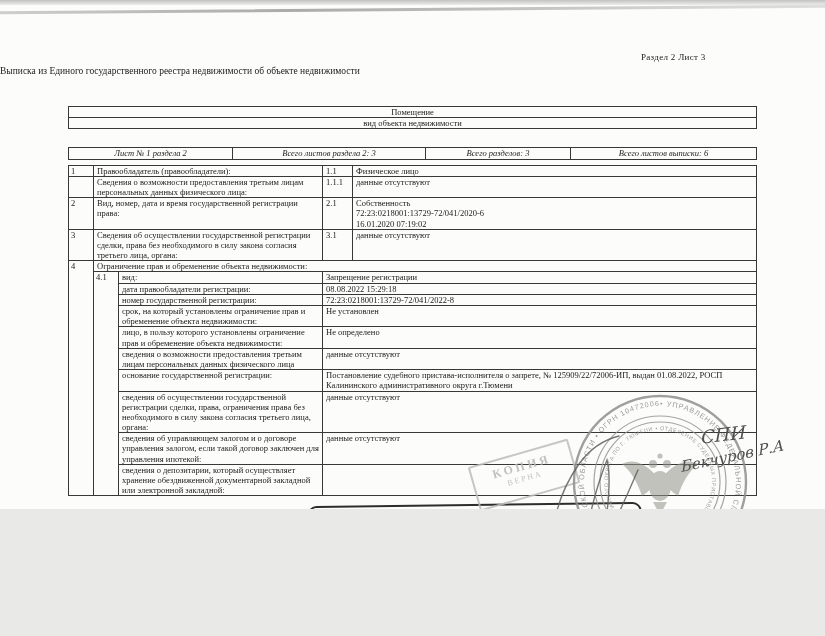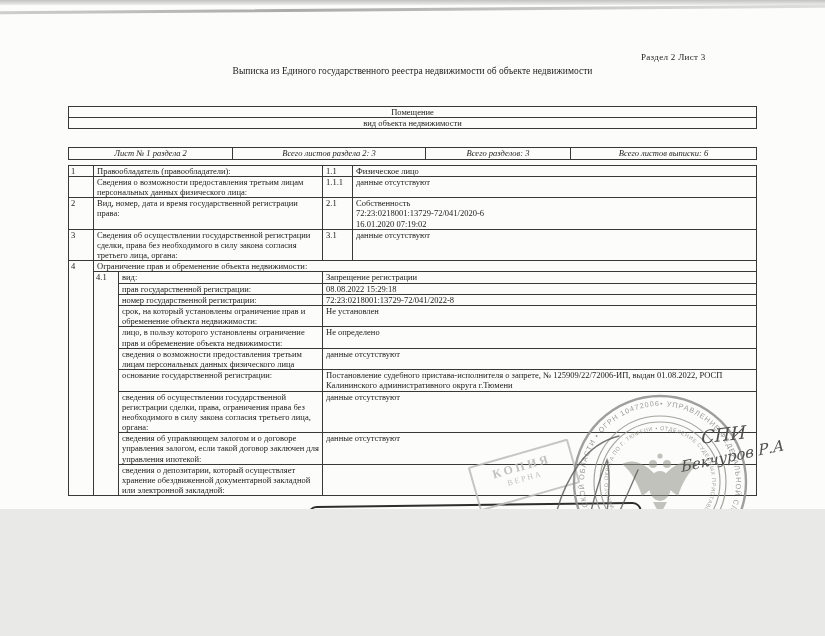--- a/index.html
+++ b/index.html
@@ -5,21 +5,21 @@
   html,body{margin:0;padding:0;background:#e9e9e7;}
   .page{position:relative;width:825px;height:509px;margin:0 auto;background:#fcfcfa;overflow:hidden;
         font-family:"Liberation Serif", serif;color:#22211f;}
   
   .artifact-band{position:absolute;top:0;left:0;width:100%;height:5px;
         background:linear-gradient(180deg,#c2c2c0,#ededeb);}
   .artifact-line{position:absolute;top:8px;left:-10px;width:104%;height:3px;
         background:linear-gradient(90deg,#c4c4c2,#969694 35%,#c9c9c7 80%,#d8d8d6);
         transform:rotate(-0.45deg);opacity:.8;border-radius:2px;}
   .corner{position:absolute;top:52px;left:641px;font-size:9px;letter-spacing:.3px;}
-  .title{position:absolute;top:66px;left:0;width:100%;text-align:center;font-size:9.5px;}
+  .title{position:absolute;top:66px;left:0;width:100%;font-size:9.5px;}
   .subtitle{position:absolute;top:81px;left:0;width:100%;text-align:center;font-size:9px;}
 
   .sheet{position:absolute;left:68px;top:94px;width:689px;}
   table{border-collapse:collapse;width:100%;table-layout:fixed;}
   td{border:1px solid #3a3834;padding:0 3px;vertical-align:top;
      font-size:8.5px;line-height:1.2;overflow:hidden;}
   .tc{text-align:center;}
   .pre{white-space:pre-line;}
   .t-obj{margin-top:12px;}
   .t-sheets{margin-top:18px;font-style:italic;}
@@ -149,21 +149,21 @@
       <tr>
         <td class="c-num" rowspan="11">4</td>
         <td colspan="4">Ограничение прав и обременение объекта недвижимости:</td>
       </tr>
       <tr>
         <td class="c-num" rowspan="10">4.1</td>
         <td>вид:</td>
         <td colspan="2">Запрещение регистрации</td>
       </tr>
       <tr>
-        <td>прав государственной регистрации:</td>
+        <td>дата правообладатели регистрации:</td>
         <td colspan="2">08.08.2022 15:29:18</td>
       </tr>
       <tr>
         <td>номер государственной регистрации:</td>
         <td colspan="2">72:23:0218001:13729-72/041/2022-8</td>
       </tr>
       <tr>
         <td>срок, на который установлены ограничение прав и обременение объекта недвижимости:</td>
         <td colspan="2">Не установлен</td>
       </tr>

